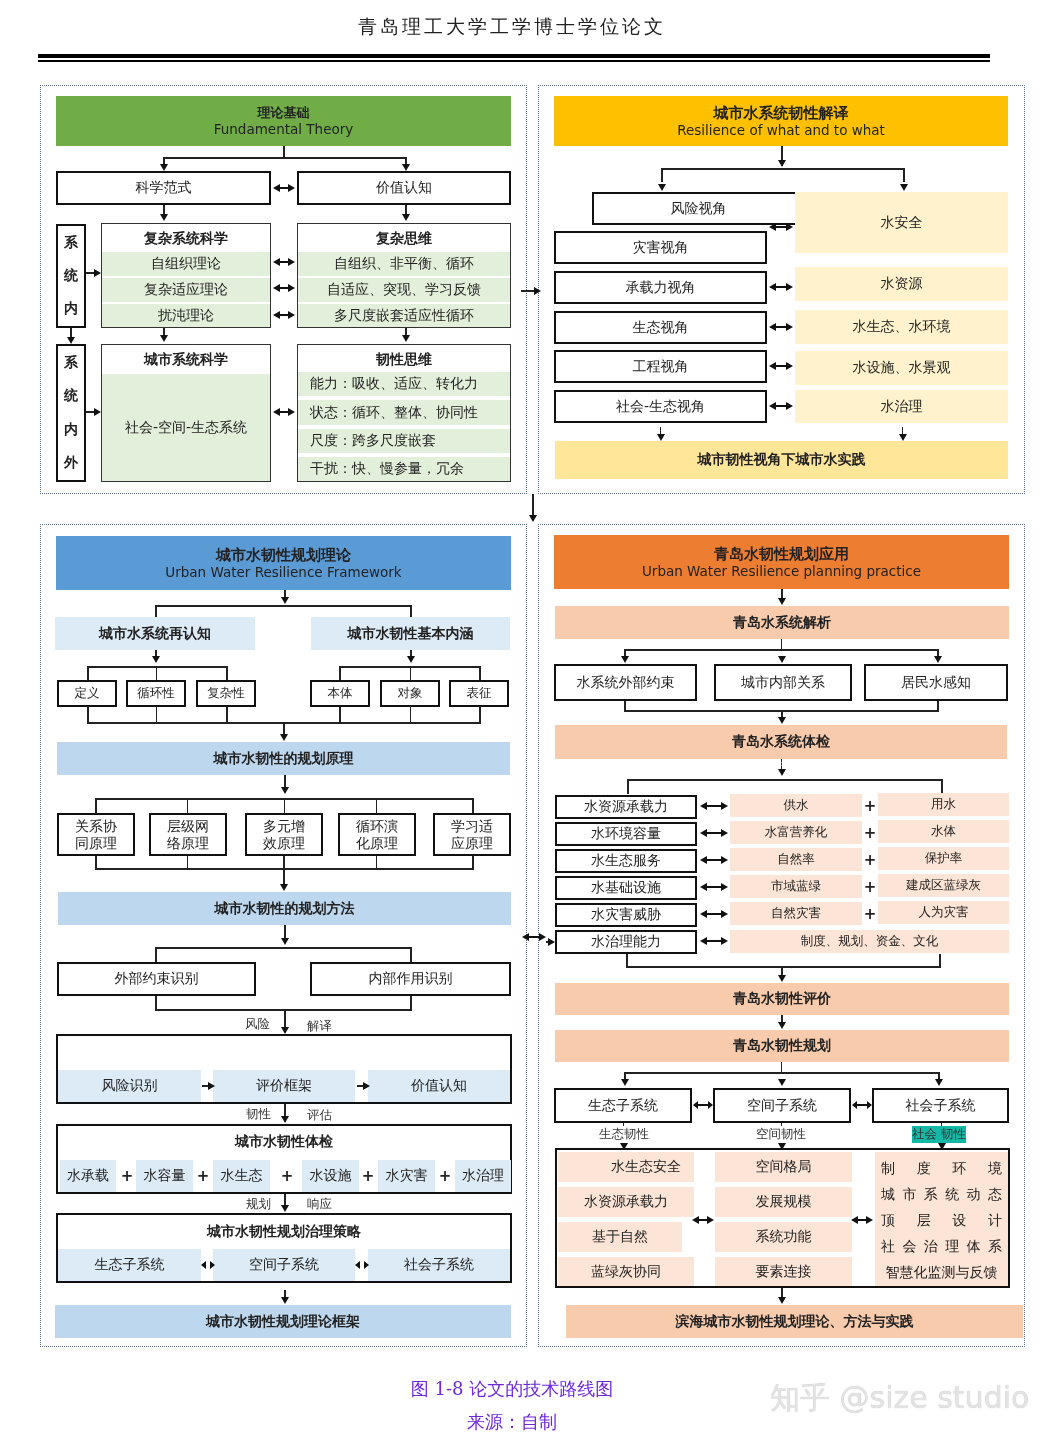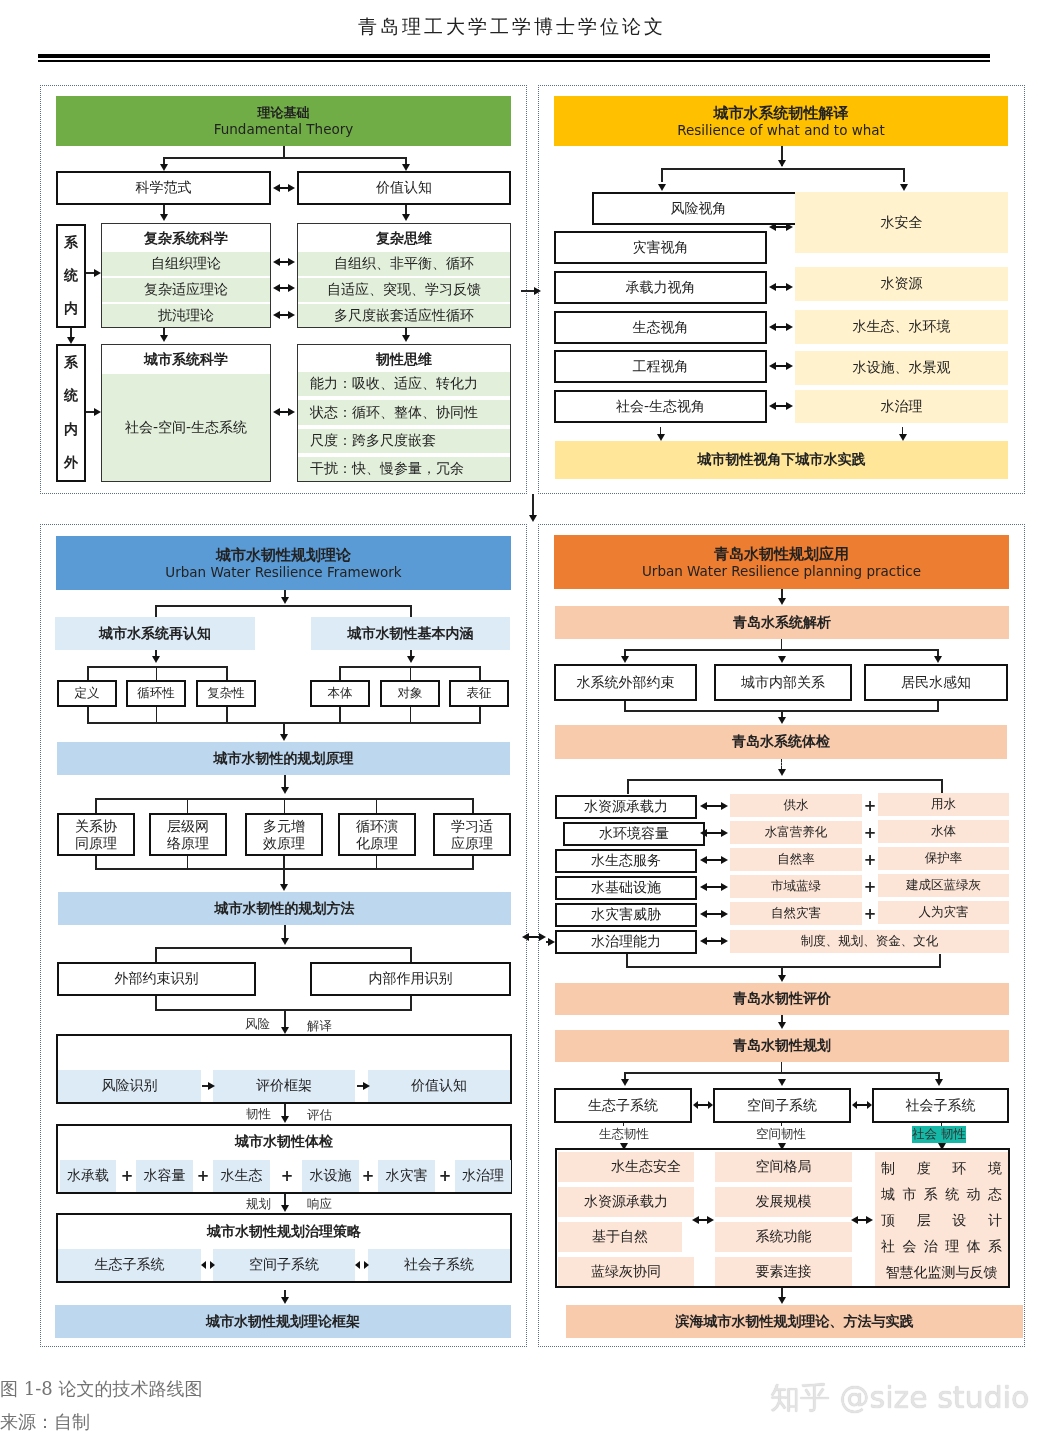--- a/index.html
+++ b/index.html
@@ -30,21 +30,21 @@
   .arr-d{position:absolute;width:0;height:0;border-left:4px solid transparent;border-right:4px solid transparent;border-top:7px solid #111;}
   .arr-r{position:absolute;width:0;height:0;border-top:4px solid transparent;border-bottom:4px solid transparent;border-left:7px solid #111;}
   .darr{position:absolute;height:10px;}
   .darr .l{position:absolute;left:0;top:1px;border-top:4px solid transparent;border-bottom:4px solid transparent;border-right:7px solid #111;}
   .darr .r{position:absolute;right:0;top:1px;border-top:4px solid transparent;border-bottom:4px solid transparent;border-left:7px solid #111;}
   .darr .m{position:absolute;left:6px;right:6px;top:4px;height:2px;background:#111;}
   .vtext{display:flex;flex-direction:column;align-items:center;justify-content:space-around;font-size:14px;font-weight:bold;}
   .small{font-size:12.5px;}
   .plus{font-size:15px;font-weight:bold;display:flex;align-items:center;justify-content:center;}
   .lbl{font-size:12.5px;color:#333;}
-  .caption{left:0;width:1024px;text-align:left;font-family:"DejaVu Serif","Liberation Serif",serif;font-size:18px;color:#737373;}
+  .caption{left:0;width:1024px;text-align:center;font-family:"DejaVu Serif","Liberation Serif",serif;font-size:18px;color:#6d28d9;}
   .watermark{font-size:30px;color:#e3e3e3;font-family:"DejaVu Sans",sans-serif;text-shadow:0 0 1px #bbb;}
   .spread{display:flex;justify-content:space-between;padding:0 6px;}
 </style>
 </head>
 <body>
 
 <div class="abs hdr-title">青岛理工大学工学博士学位论文</div>
 <div class="abs rule-thick"></div>
 <div class="abs rule-thin"></div>
 
@@ -386,21 +386,21 @@
 <div class="arr-d" style="left:778px;top:717px;"></div>
 
 <div class="abs box bold lor" style="left:555px;top:725px;width:452px;height:34px;">青岛水系统体检</div>
 <div class="line" style="left:781px;top:759px;width:1px;height:10px;border-left:1px dashed #222;background:transparent;"></div>
 <div class="arr-d" style="left:778px;top:769px;"></div>
 <div class="line" style="left:627px;top:779px;width:2px;height:15px;"></div>
 <div class="line" style="left:627px;top:779px;width:316px;height:2px;"></div>
 <div class="line" style="left:941px;top:779px;width:2px;height:15px;"></div>
 
 <div class="abs box bd" style="left:555px;top:795px;width:142px;height:24px;">水资源承载力</div>
-<div class="abs box bd" style="left:555px;top:822px;width:142px;height:24px;margin-left:8px;">水环境容量</div>
+<div class="abs box bd" style="left:555px;top:822px;width:142px;height:24px;">水环境容量</div>
 <div class="abs box bd" style="left:555px;top:849px;width:142px;height:24px;">水生态服务</div>
 <div class="abs box bd" style="left:555px;top:876px;width:142px;height:24px;">水基础设施</div>
 <div class="abs box bd" style="left:555px;top:903px;width:142px;height:24px;">水灾害威胁</div>
 <div class="abs box bd" style="left:555px;top:930px;width:142px;height:24px;">水治理能力</div>
 <div class="line" style="left:546px;top:941px;width:5px;height:2px;"></div>
 <div class="arr-r" style="left:548px;top:938px;"></div>
 
 <div class="darr" style="left:700px;top:801px;width:28px;">
     <span class="l"></span>
     <span class="m"></span>

